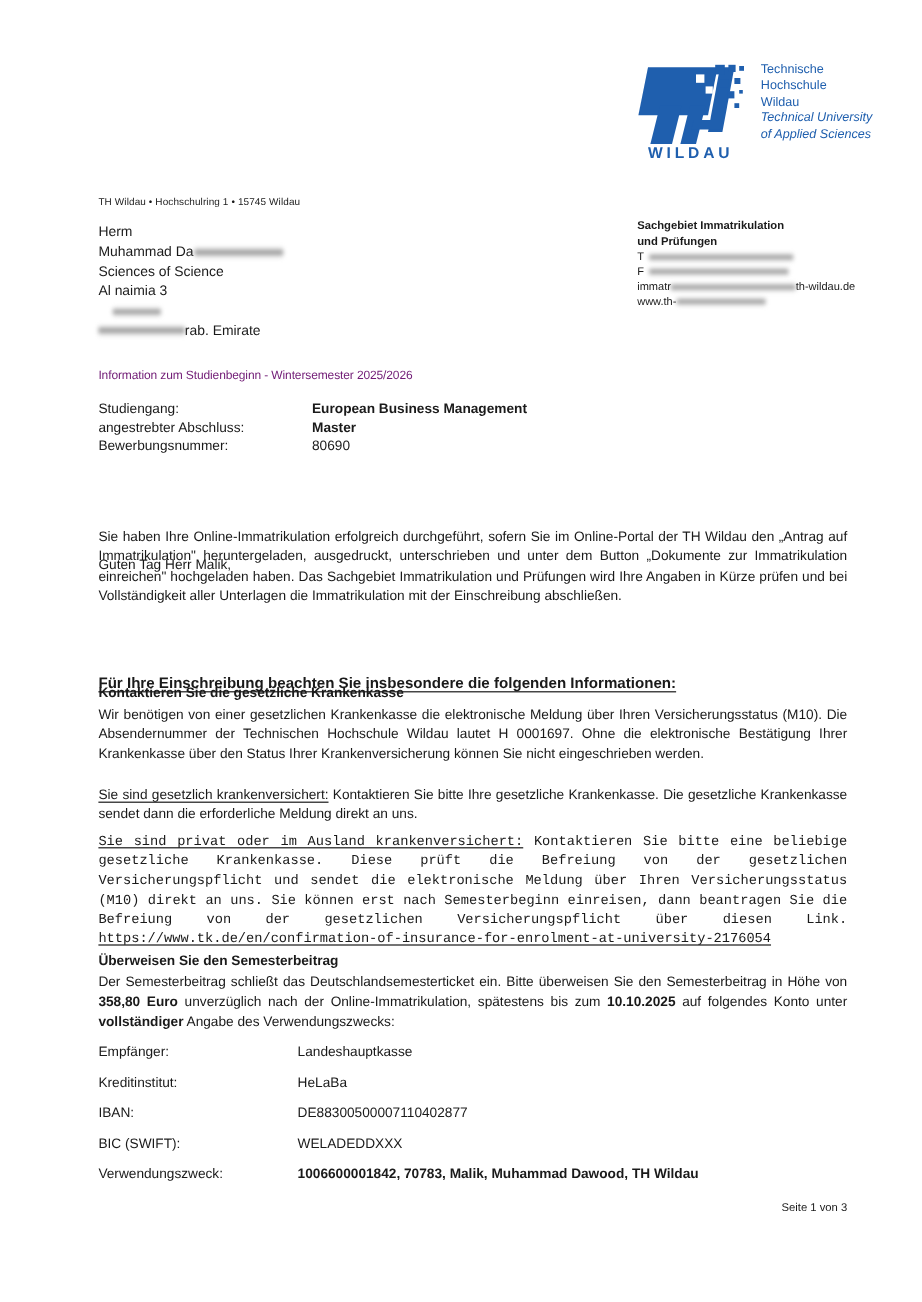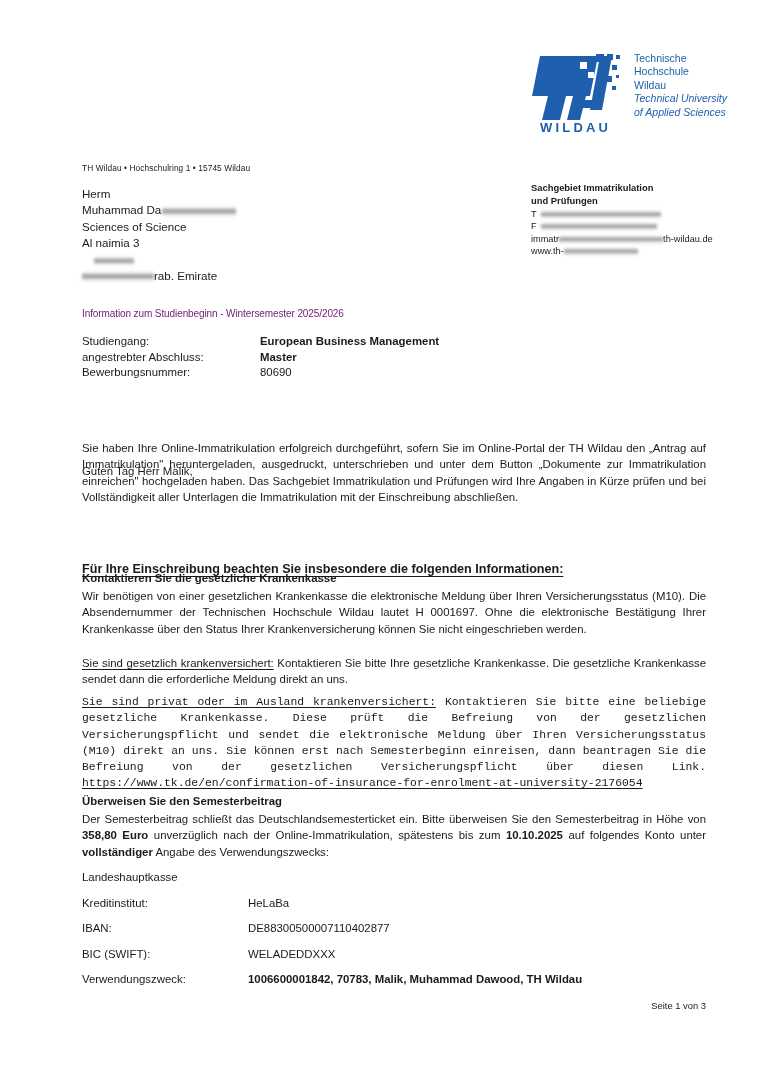--- a/index.html
+++ b/index.html
@@ -307,20 +307,21 @@
   </div>
 
   <div class="sub-head h-sem">Überweisen Sie den Semesterbeitrag</div>
 
   <div class="para p-sem">
     <span>Der Semesterbeitrag schließt das Deutschlandsemesterticket ein. Bitte überweisen Sie den Semesterbeitrag in Höhe von </span><span class="b">358,80 Euro</span><span> unverzüglich nach der Online-Immatrikulation, spätestens bis zum </span><span class="b">10.10.2025</span><span> auf folgendes Konto unter </span><span class="b">vollständiger</span><span> Angabe des Verwendungszwecks:</span>
   </div>
 
   <div class="bank">
     <div class="row">
+      <div class="lbl">Empfänger:</div>
       <div class="val">Landeshauptkasse</div>
     </div>
     <div class="row">
       <div class="lbl">Kreditinstitut:</div>
       <div class="val">HeLaBa</div>
     </div>
     <div class="row">
       <div class="lbl">IBAN:</div>
       <div class="val">DE88300500007110402877</div>
     </div>

